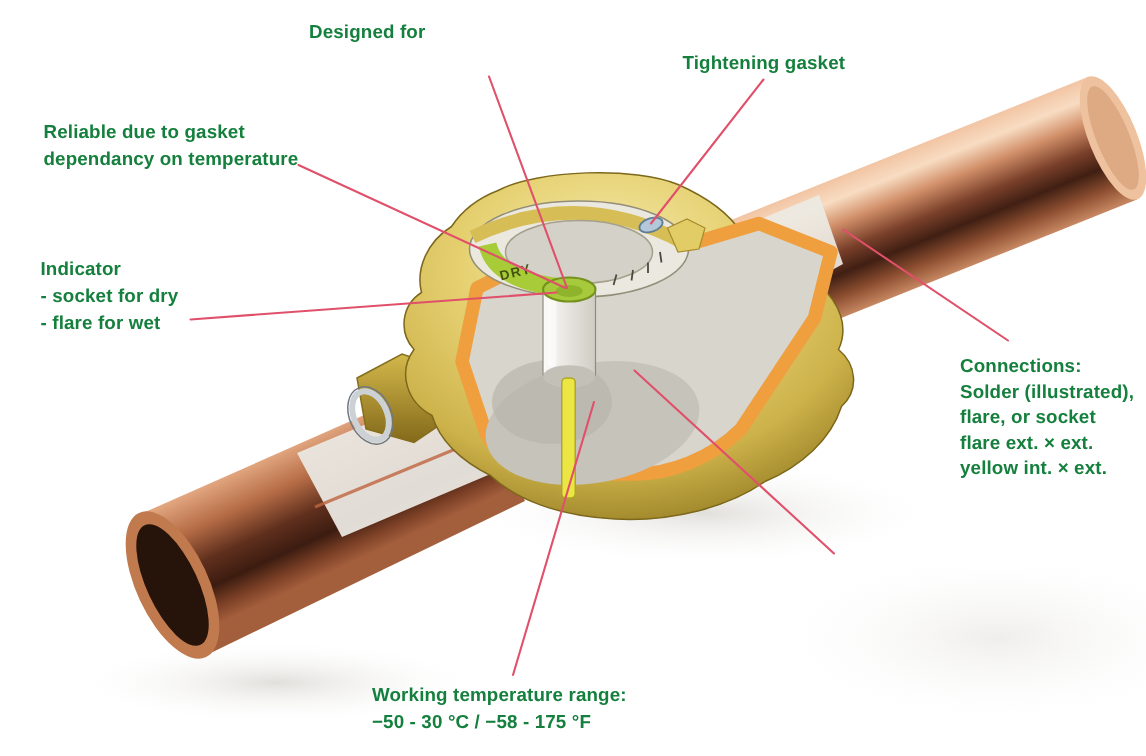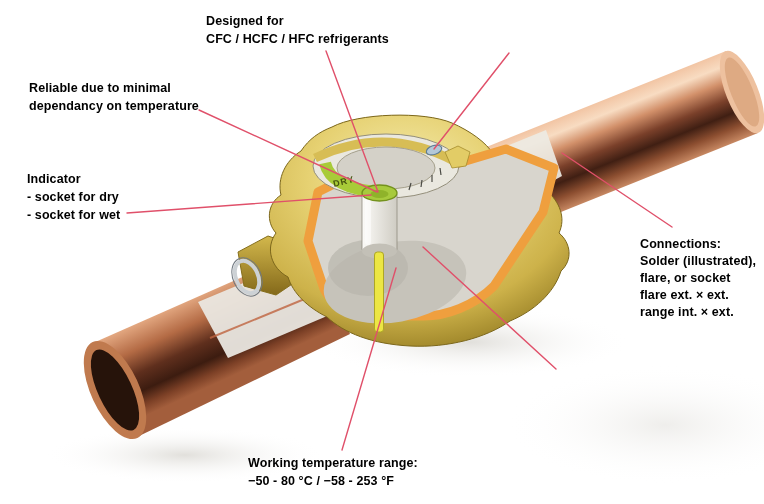--- a/index.html
+++ b/index.html
@@ -4,21 +4,21 @@
 <style>
   html,body{margin:0;padding:0;background:#fff;}
   #stage{
     position:relative;width:764px;height:504px;background:#ffffff;
     overflow:hidden;font-family:"Liberation Sans",sans-serif;
   }
   #illustration{position:absolute;left:0;top:0;width:764px;height:504px;}
   .label{
     position:absolute;
     font:600 12.5px/1.44 "Liberation Sans",sans-serif;
-    color:#000000;white-space:nowrap;letter-spacing:.1px;
+    color:#15803d;white-space:nowrap;letter-spacing:.1px;
   }
   .label.tight{line-height:1.36;}
 </style>
 </head>
 <body>
 
 <div id="stage">
 
   <svg id="illustration" viewBox="0 0 764 504" xmlns="http://www.w3.org/2000/svg">
     <defs>
@@ -154,44 +154,46 @@
       <line x1="199" y1="110" x2="377" y2="192" stroke="#e0506a"></line>
       <line x1="127" y1="213" x2="371" y2="195" stroke="#e0506a"></line>
       <line x1="562" y1="153" x2="672" y2="227" stroke="#e0506a"></line>
       <line x1="423" y1="247" x2="556" y2="369" stroke="#e0506a"></line>
       <line x1="396" y1="268" x2="342" y2="450" stroke="#e0506a"></line>
     </g>
   </svg>
 
   <div class="label" style="left:206px;top:12px">
     <div>Designed for</div>
-    <div>CFC / HCFC / HFC refrigerants</div>
   </div>
 
+  <div class="label" style="left:455px;top:33px">
+    <div>Tightening gasket</div>
+  </div>
 
   <div class="label" style="left:29px;top:79px">
-    <div>Reliable due to minimal</div>
+    <div>Reliable due to gasket</div>
     <div>dependancy on temperature</div>
   </div>
 
   <div class="label" style="left:27px;top:170px">
     <div>Indicator</div>
     <div>- socket for dry</div>
-    <div>- socket for wet</div>
+    <div>- flare for wet</div>
   </div>
 
   <div class="label tight" style="left:640px;top:236px">
     <div>Connections:</div>
     <div>Solder (illustrated),</div>
     <div>flare, or socket</div>
     <div>flare ext. × ext.</div>
-    <div>range int. × ext.</div>
+    <div>yellow int. × ext.</div>
   </div>
 
   <div class="label" style="left:528px;top:374px">
   </div>
 
   <div class="label" style="left:248px;top:454px">
     <div>Working temperature range:</div>
-    <div>−50 - 80 °C / −58 - 253 °F</div>
+    <div>−50 - 30 °C / −58 - 175 °F</div>
   </div>
 
 </div>
 
 </body></html>

